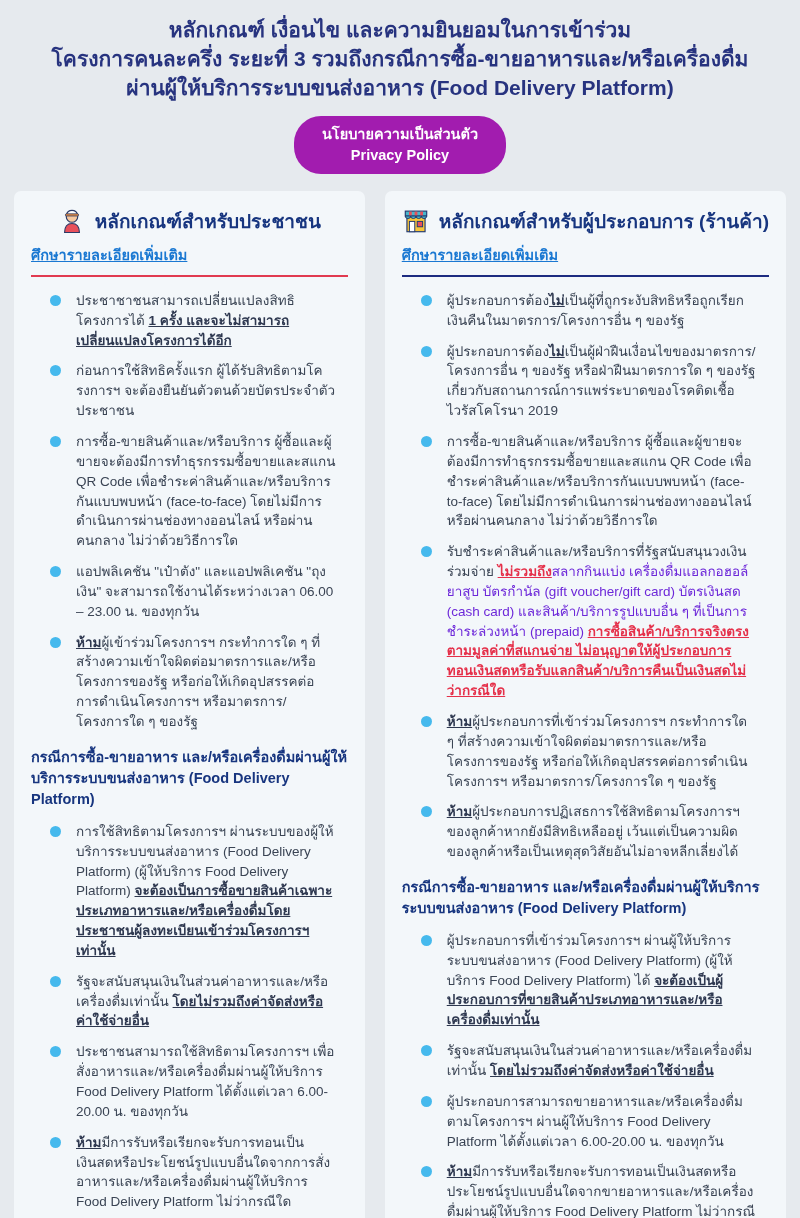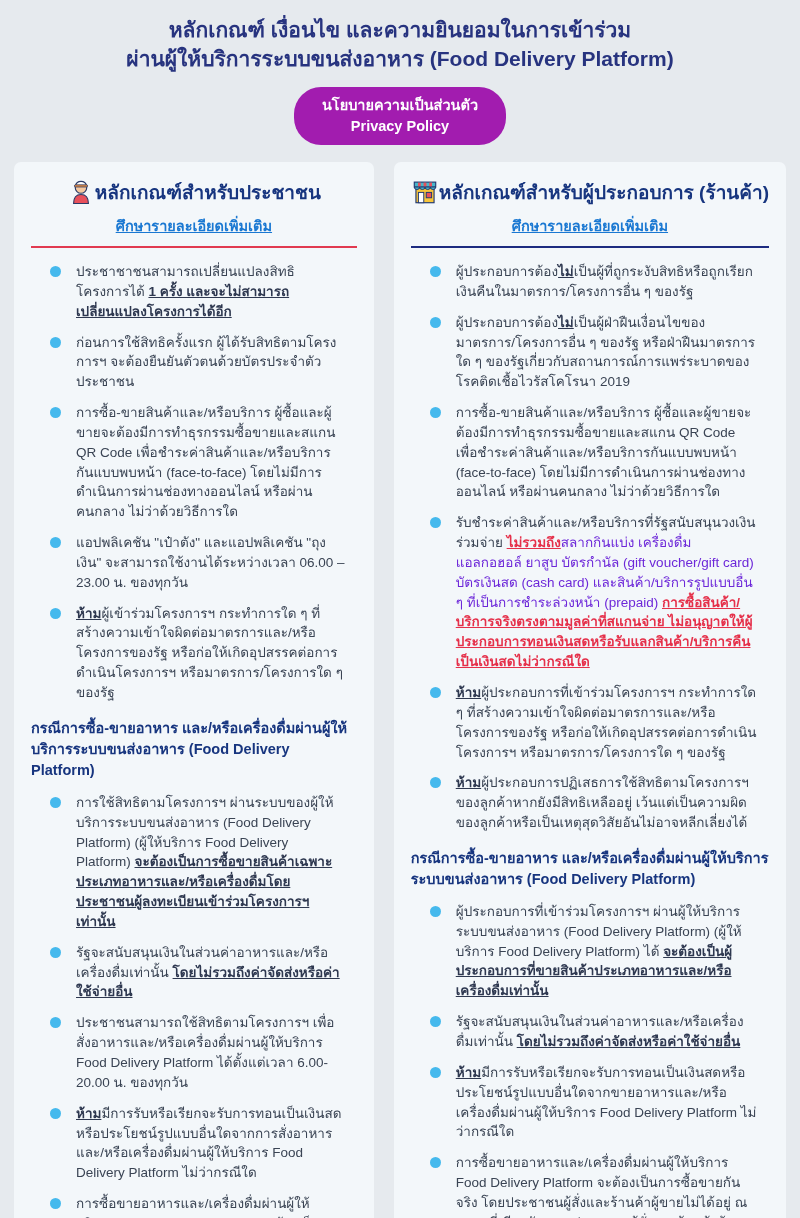--- a/index.html
+++ b/index.html
@@ -22,25 +22,25 @@
     border-radius:27px;padding:8px 28px;
     font-family:inherit;font-weight:bold;font-size:14.5px;line-height:1.45;text-align:center;
   }
 
   
   .columns{flex:1;display:flex;gap:20px;padding:0 14px;margin-top:17px;align-items:stretch;}
   .card{
     flex:1;background:#f3f7fa;border-radius:7px 7px 0 0;
     padding:15px 17px 18px;box-sizing:border-box;
   }
-  .card-header{display:flex;align-items:center;justify-content:center;}
+  .card-header{display:flex;align-items:center;justify-content:center;gap:9px;}
   .card-title{color:#17357f;font-weight:bold;font-size:19px;white-space:nowrap;}
   .card-icon{width:28px;height:28px;flex:0 0 auto;}
   .card-link{
-    display:block;text-align:center;margin:7px auto 9px;
+    display:block;margin:7px auto 9px;
     color:#1a78d2;font-weight:bold;font-size:14.5px;text-decoration:underline;
   }
   .divider{height:2px;margin:0 0 14px;}
   .divider.red{background:#e13a50;}
   .divider.navy{background:#1c2b80;}
 
   
   ul.bullets{list-style:none;margin:12px;padding:0;}
   ul.bullets li{
     position:relative;padding-left:33px;margin-bottom:11px;
@@ -59,20 +59,21 @@
   .seg-red{color:#6d28d9;}
   .seg-redbu{color:#e5304a;font-weight:bold;text-decoration:underline;}
 </style>
 </head>
 <body>
 
 <div class="page">
 
   <div class="page-title">
     <div>หลักเกณฑ์ เงื่อนไข และความยินยอมในการเข้าร่วม</div>
+    <div>โครงการคนละครึ่ง ระยะที่ 3 รวมถึงกรณีการซื้อ-ขายอาหารและ/หรือเครื่องดื่ม</div>
     <div>ผ่านผู้ให้บริการระบบขนส่งอาหาร (Food Delivery Platform)</div>
   </div>
 
   <button class="privacy-btn">
     <span>นโยบายความเป็นส่วนตัว</span><br>
     <span>Privacy Policy</span>
   </button>
 
   <div class="columns">
 
@@ -133,20 +134,21 @@
           <li><span>รับชำระค่าสินค้าและ/หรือบริการที่รัฐสนับสนุนวงเงินร่วมจ่าย </span><span class="seg-redbu">ไม่รวมถึง</span><span class="seg-red">สลากกินแบ่ง เครื่องดื่มแอลกอฮอล์ ยาสูบ บัตรกำนัล (gift voucher/gift card) บัตรเงินสด (cash card) และสินค้า/บริการรูปแบบอื่น ๆ ที่เป็นการชำระล่วงหน้า (prepaid) </span><span class="seg-redbu">การซื้อสินค้า/บริการจริงตรงตามมูลค่าที่สแกนจ่าย ไม่อนุญาตให้ผู้ประกอบการทอนเงินสดหรือรับแลกสินค้า/บริการคืนเป็นเงินสดไม่ว่ากรณีใด</span></li>
           <li><span class="seg-bu">ห้าม</span><span>ผู้ประกอบการที่เข้าร่วมโครงการฯ กระทำการใด ๆ ที่สร้างความเข้าใจผิดต่อมาตรการและ/หรือโครงการของรัฐ หรือก่อให้เกิดอุปสรรคต่อการดำเนินโครงการฯ หรือมาตรการ/โครงการใด ๆ ของรัฐ</span></li>
           <li><span class="seg-bu">ห้าม</span><span>ผู้ประกอบการปฏิเสธการใช้สิทธิตามโครงการฯ ของลูกค้าหากยังมีสิทธิเหลืออยู่ เว้นแต่เป็นความผิดของลูกค้าหรือเป็นเหตุสุดวิสัยอันไม่อาจหลีกเลี่ยงได้</span></li>
         </ul>
 
       <div class="section-title">กรณีการซื้อ-ขายอาหาร และ/หรือเครื่องดื่มผ่านผู้ให้บริการระบบขนส่งอาหาร (Food Delivery Platform)</div>
 
       <ul class="bullets">
           <li><span>ผู้ประกอบการที่เข้าร่วมโครงการฯ ผ่านผู้ให้บริการระบบขนส่งอาหาร (Food Delivery Platform) (ผู้ให้บริการ Food Delivery Platform) ได้ </span><span class="seg-bu">จะต้องเป็นผู้ประกอบการที่ขายสินค้าประเภทอาหารและ/หรือเครื่องดื่มเท่านั้น</span></li>
           <li><span>รัฐจะสนับสนุนเงินในส่วนค่าอาหารและ/หรือเครื่องดื่มเท่านั้น </span><span class="seg-bu">โดยไม่รวมถึงค่าจัดส่งหรือค่าใช้จ่ายอื่น</span></li>
+          <li><span>ผู้ประกอบการสามารถขายอาหารและ/หรือเครื่องดื่มตามโครงการฯ ผ่านผู้ให้บริการ Food Delivery Platform ได้ตั้งแต่เวลา 6.00-20.00 น. ของทุกวัน</span></li>
           <li><span class="seg-bu">ห้าม</span><span>มีการรับหรือเรียกจะรับการทอนเป็นเงินสดหรือประโยชน์รูปแบบอื่นใดจากขายอาหารและ/หรือเครื่องดื่มผ่านผู้ให้บริการ Food Delivery Platform ไม่ว่ากรณีใด</span></li>
           <li><span>การซื้อขายอาหารและ/เครื่องดื่มผ่านผู้ให้บริการ Food Delivery Platform จะต้องเป็นการซื้อขายกันจริง โดยประชาชนผู้สั่งและร้านค้าผู้ขายไม่ได้อยู่ ณ สถานที่เดียวกัน และประชาชนผู้สั่งและร้านค้าผู้ขายไม่ใช่บุคคลเดียวกัน</span></li>
         </ul>
 
     </div>
 
   </div>
 </div>
 
 </body></html>

